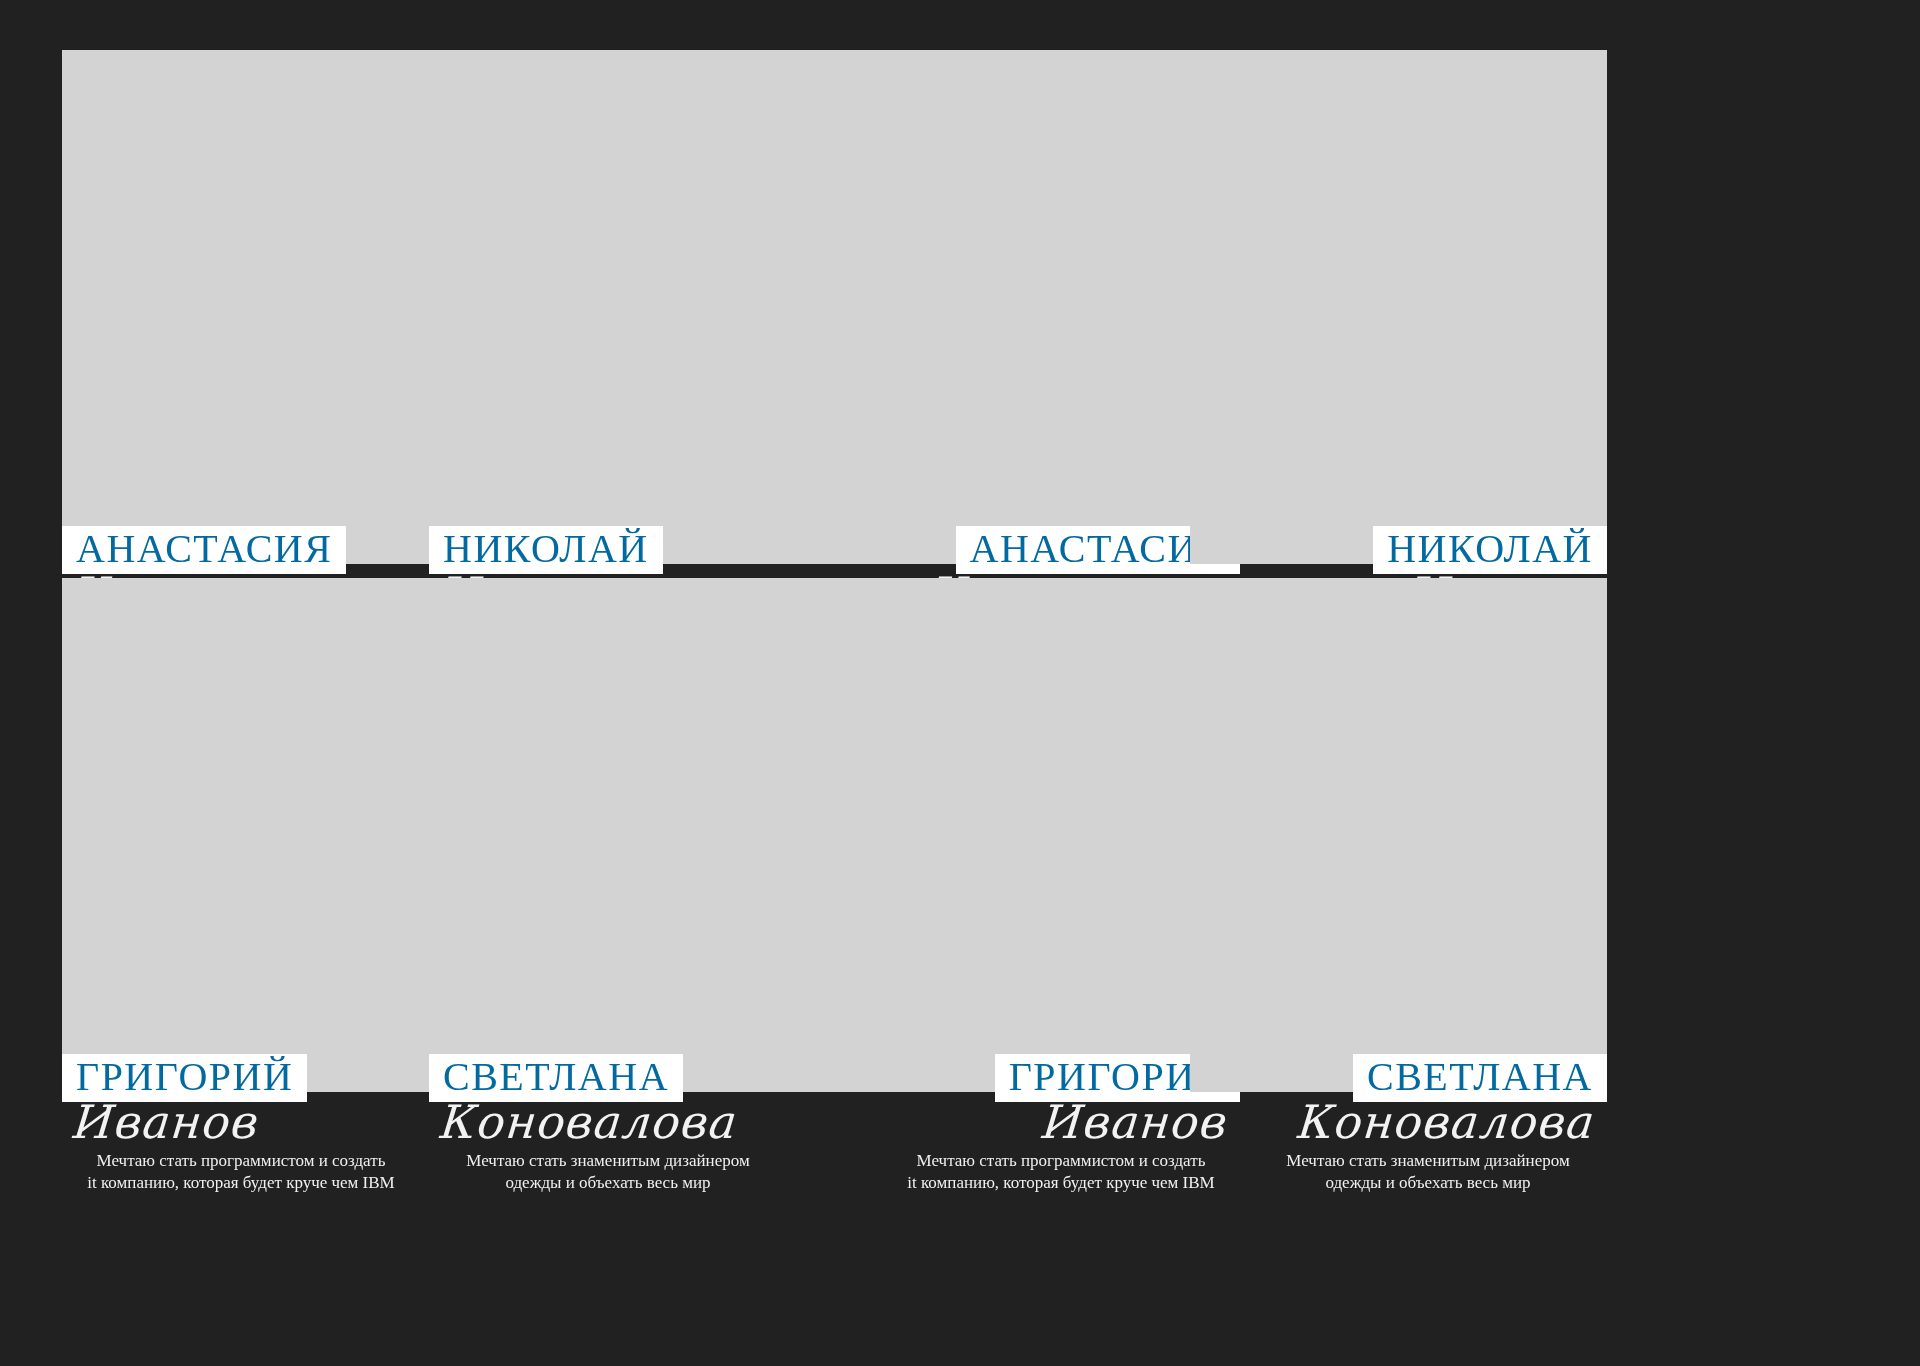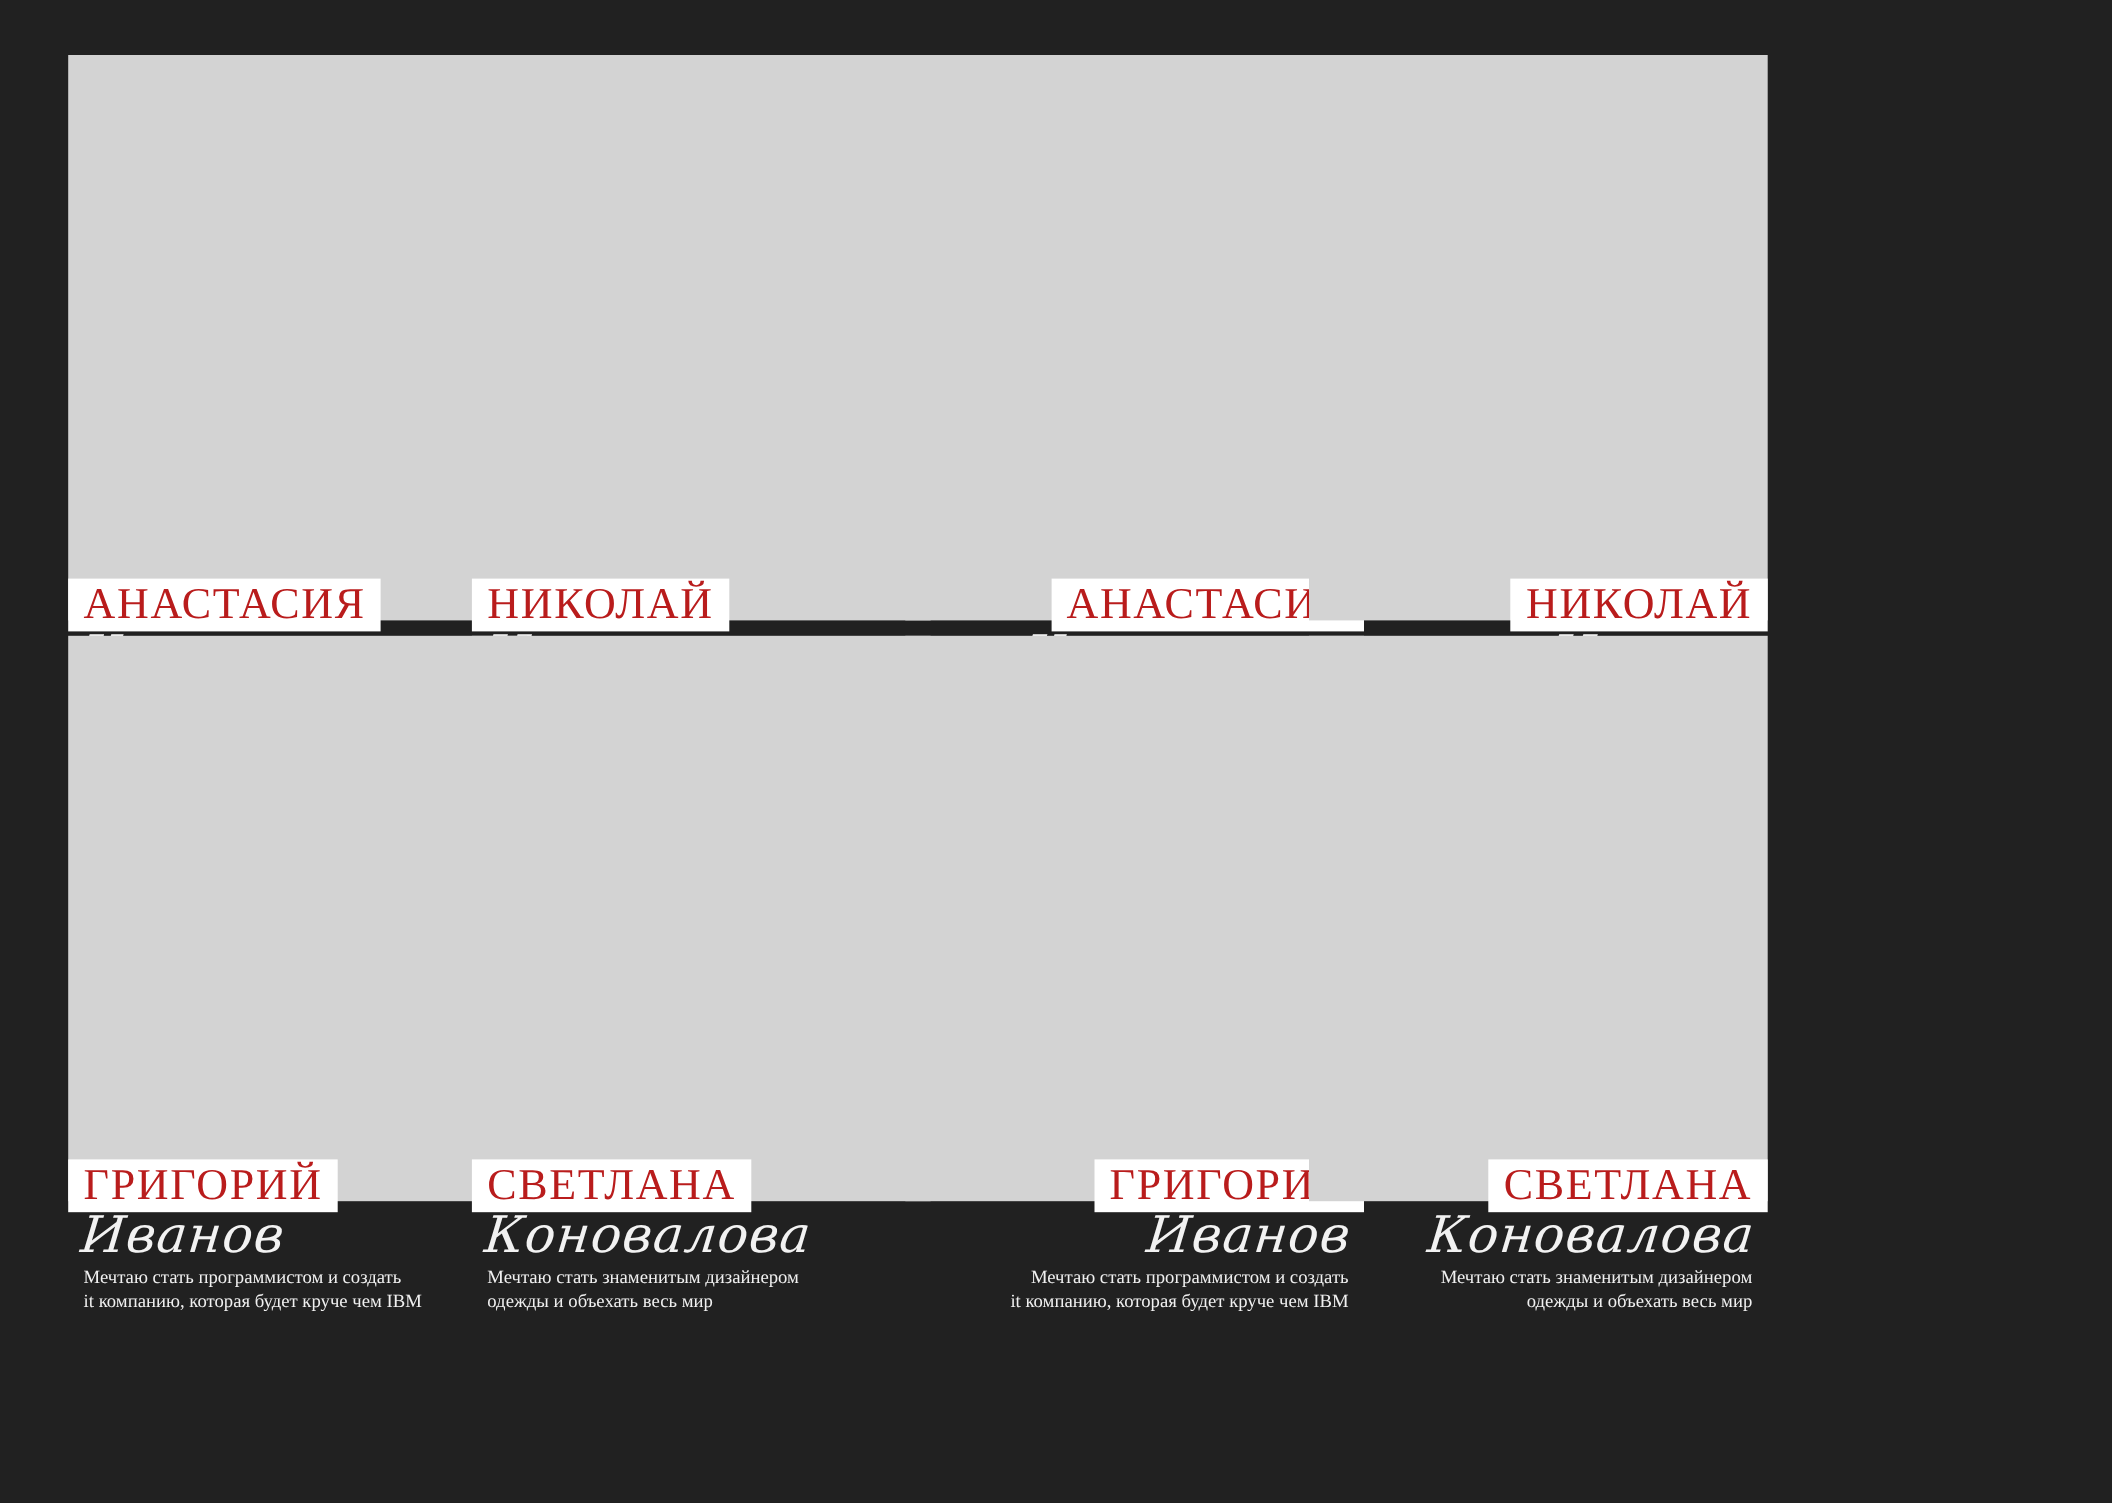--- a/index.html
+++ b/index.html
@@ -53,21 +53,21 @@
     background: #ffffff;
     padding: 2px 14px 4px 14px;
     line-height: 1;
   }
   .nameband-inner {
     display: block;
     font-family: "Liberation Serif", "DejaVu Serif", serif;
     font-size: 40px;
     font-weight: 400;
     letter-spacing: 1.5px;
-    color: #b91c1c;
+    color: #0369a1;
     line-height: 1.04;
     white-space: nowrap;
   }
 
   
   .surname {
     display: block;
     margin-top: -4px;
     padding-left: 12px;
     color: #f2f2f2;
@@ -87,20 +87,21 @@
     display: block;
     margin-top: 4px;
     padding-left: 14px;
     color: #f0f0f0;
     font-family: "Liberation Serif", "DejaVu Serif", serif;
     font-size: 17px;
     font-weight: 400;
     line-height: 1.28;
     max-width: 330px;
     white-space: pre-line;
+    text-align: center;
   }
 
   
   .card.align-right .textblock {
     text-align: right;
   }
   .card.align-right .surname {
     padding-left: 0;
     padding-right: 12px;
     transform-origin: right center;

